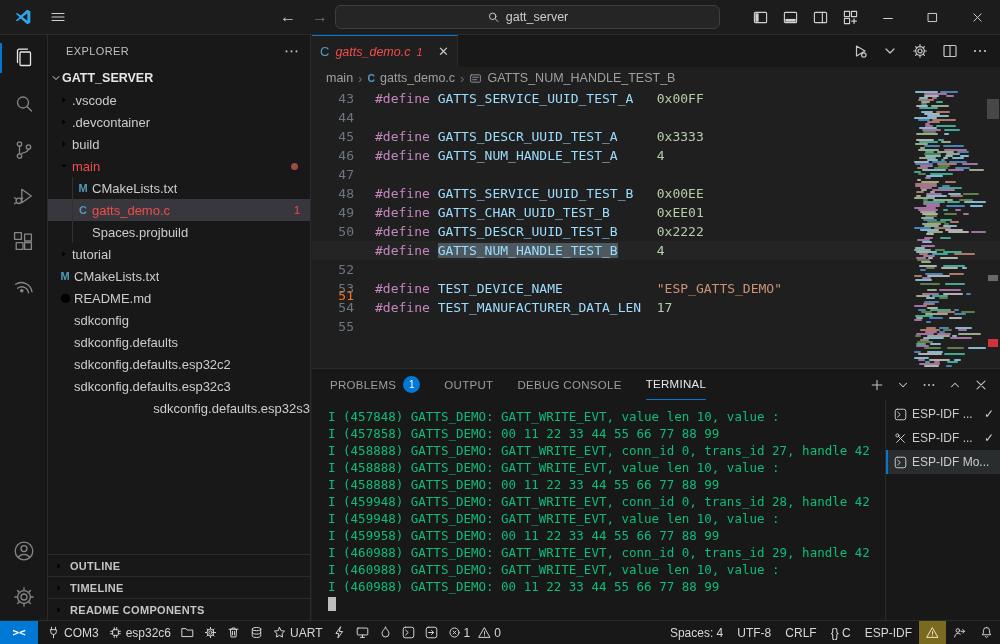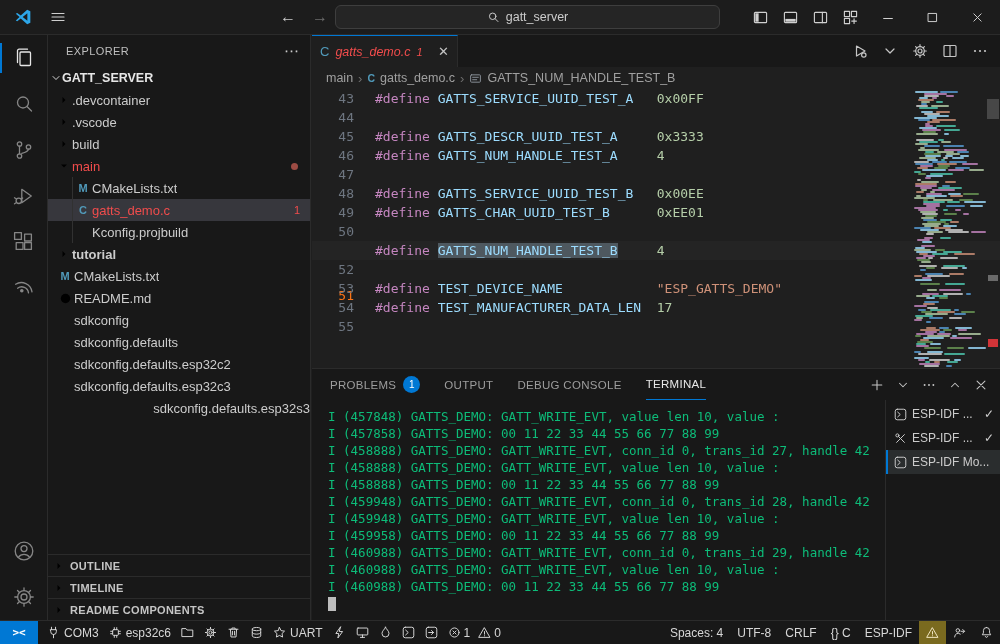--- a/index.html
+++ b/index.html
@@ -285,29 +285,29 @@
       </span>
     <span>GATT_SERVER</span>
   </div>
   <div id="tree">
       <div class="row" style="padding-left: 8px;">
         <span class="twisty">
           <svg viewBox="0 0 16 16" width="12" height="12">
             <path d="M6 4l4 4-4 4"></path>
           </svg>
         </span>
-        <span class="lbl">.devcontainer</span>
+        <span class="lbl">.vscode</span>
       </div>
       <div class="row" style="padding-left: 8px;">
         <span class="twisty">
           <svg viewBox="0 0 16 16" width="12" height="12">
             <path d="M6 4l4 4-4 4"></path>
           </svg>
         </span>
-        <span class="lbl">.vscode</span>
+        <span class="lbl">.devcontainer</span>
       </div>
       <div class="row" style="padding-left: 8px;">
         <span class="twisty">
           <svg viewBox="0 0 16 16" width="12" height="12">
             <path d="M6 4l4 4-4 4"></path>
           </svg>
         </span>
         <span class="lbl">build</span>
       </div>
       <div class="row err" style="padding-left: 8px;">
@@ -334,23 +334,23 @@
         <span class="lbl">gatts_demo.c</span>
         <span class="badge">1</span>
       </div>
       <div class="row" style="padding-left: 26px;">
         <span class="guide"></span>
         <span class="fi list-icon">
           <svg viewBox="0 0 16 16" width="12" height="12">
             <path d="M3 4h10M3 7h7M3 10h10M3 13h7"></path>
           </svg>
         </span>
-        <span class="lbl">Kconfig.projbuild</span>
-      </div>
-      <div class="row" style="padding-left: 8px; font-weight: bold;">
+        <span class="lbl">Spaces.projbuild</span>
+      </div>
+      <div class="row" style="padding-left: 8px;">
         <span class="twisty">
           <svg viewBox="0 0 16 16" width="12" height="12">
             <path d="M6 4l4 4-4 4"></path>
           </svg>
         </span>
         <span class="lbl">tutorial</span>
       </div>
       <div class="row" style="padding-left: 8px;">
         <span class="fi m-icon">
           <span style="color:#519aba">M</span>
@@ -493,21 +493,21 @@
   </div>
   <div class="code">
     <div id="code-lines">
         <div class="code-row"><span class="ln">43</span><span class="lc"><span class="tok-kw">#define</span><span class="tok-pl"> </span><span class="tok-id">GATTS_SERVICE_UUID_TEST_A</span><span class="tok-pl">   </span><span class="tok-num">0x00FF</span></span></div>
         <div class="code-row"><span class="ln">44</span></div>
         <div class="code-row"><span class="ln">45</span><span class="lc"><span class="tok-kw">#define</span><span class="tok-pl"> </span><span class="tok-id">GATTS_DESCR_UUID_TEST_A</span><span class="tok-pl">     </span><span class="tok-num">0x3333</span></span></div>
         <div class="code-row"><span class="ln">46</span><span class="lc"><span class="tok-kw">#define</span><span class="tok-pl"> </span><span class="tok-id">GATTS_NUM_HANDLE_TEST_A</span><span class="tok-pl">     </span><span class="tok-num">4</span></span></div>
         <div class="code-row"><span class="ln">47</span><span class="lc"></span></div>
         <div class="code-row"><span class="ln">48</span><span class="lc"><span class="tok-kw">#define</span><span class="tok-pl"> </span><span class="tok-id">GATTS_SERVICE_UUID_TEST_B</span><span class="tok-pl">   </span><span class="tok-num">0x00EE</span></span></div>
         <div class="code-row"><span class="ln">49</span><span class="lc"><span class="tok-kw">#define</span><span class="tok-pl"> </span><span class="tok-id">GATTS_CHAR_UUID_TEST_B</span><span class="tok-pl">      </span><span class="tok-num">0xEE01</span></span></div>
-        <div class="code-row"><span class="ln">50</span></div>
+        <div class="code-row"><span class="ln">50</span><span class="lc"><span class="tok-kw">#define</span><span class="tok-pl"> </span><span class="tok-id">GATTS_DESCR_UUID_TEST_B</span><span class="tok-pl">     </span><span class="tok-num">0x2222</span></span></div>
         <div class="code-row active"><span class="ln" style="color: #f97316; margin-top: 45px;">51</span><span class="lc"><span class="tok-kw">#define</span><span class="tok-pl"> </span><span class="tok-idhl">GATTS_NUM_HANDLE_TEST_B</span><span class="tok-pl">     </span><span class="tok-num">4</span></span></div>
         <div class="code-row"><span class="ln">52</span><span class="lc"></span></div>
         <div class="code-row"><span class="ln">53</span><span class="lc"><span class="tok-kw">#define</span><span class="tok-pl"> </span><span class="tok-id">TEST_DEVICE_NAME</span><span class="tok-pl">            </span><span class="tok-str">"ESP_GATTS_DEMO"</span></span></div>
         <div class="code-row"><span class="ln">54</span><span class="lc"><span class="tok-kw">#define</span><span class="tok-pl"> </span><span class="tok-id">TEST_MANUFACTURER_DATA_LEN</span><span class="tok-pl">  </span><span class="tok-num">17</span></span></div>
         <div class="code-row"><span class="ln">55</span><span class="lc"></span></div>
       </div>
     <div class="minimap" id="minimap">
         <div class="mm-row">
           <span class="mm-seg" style="margin-left: 3px; width: 22.8272px; background: rgb(156, 220, 254);"></span>
           <span class="mm-seg" style="margin-left: 2.06844px; width: 17.9201px; background: rgb(86, 156, 214);"></span>

